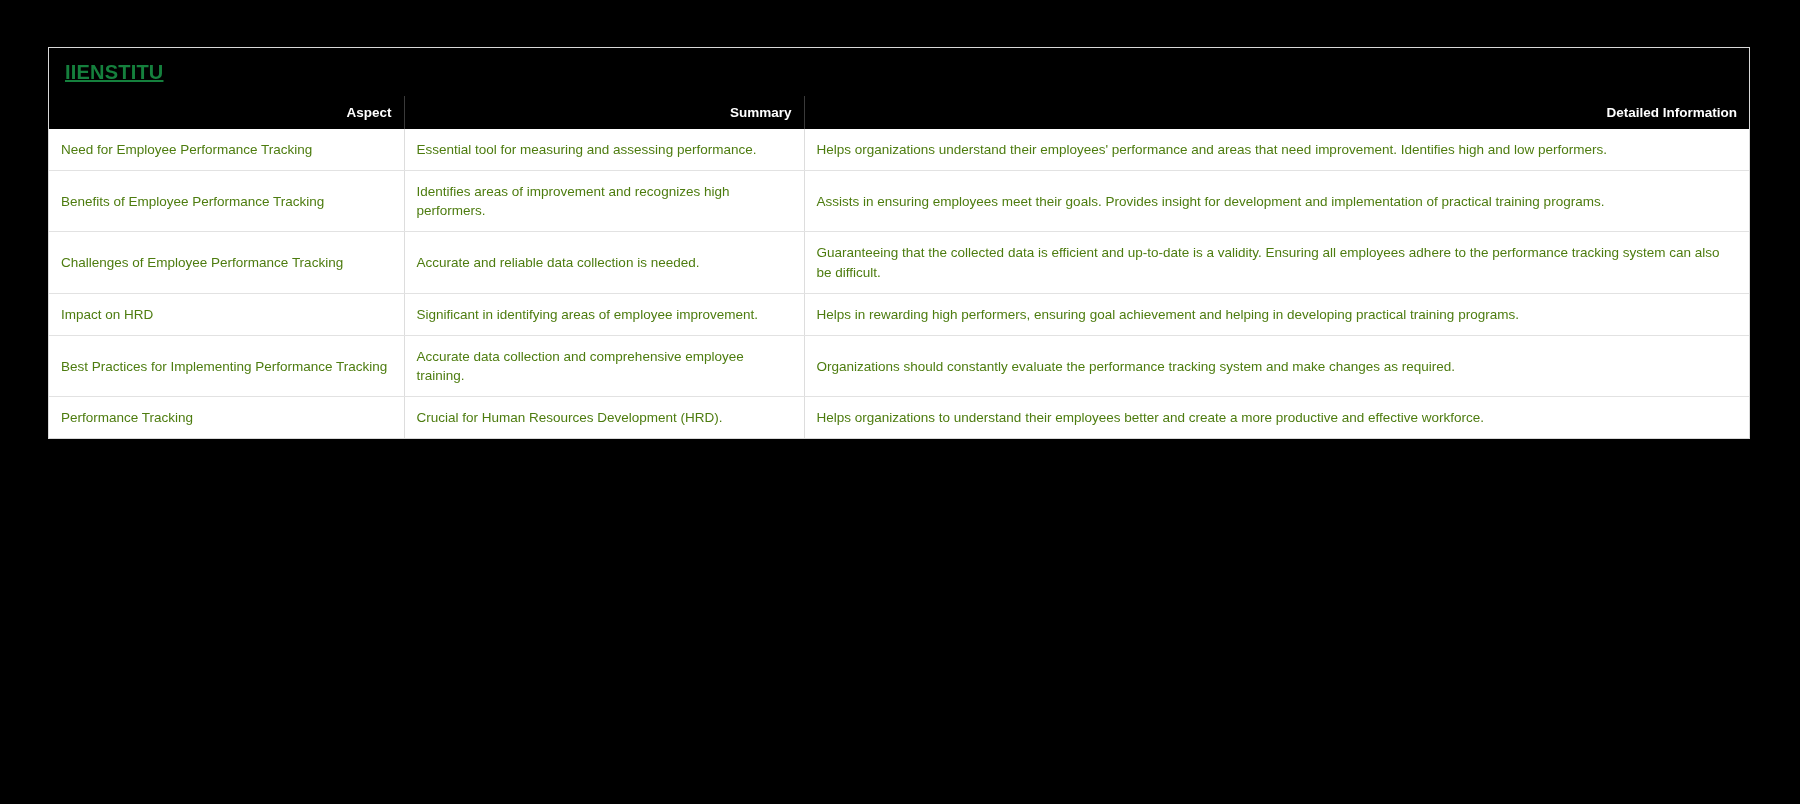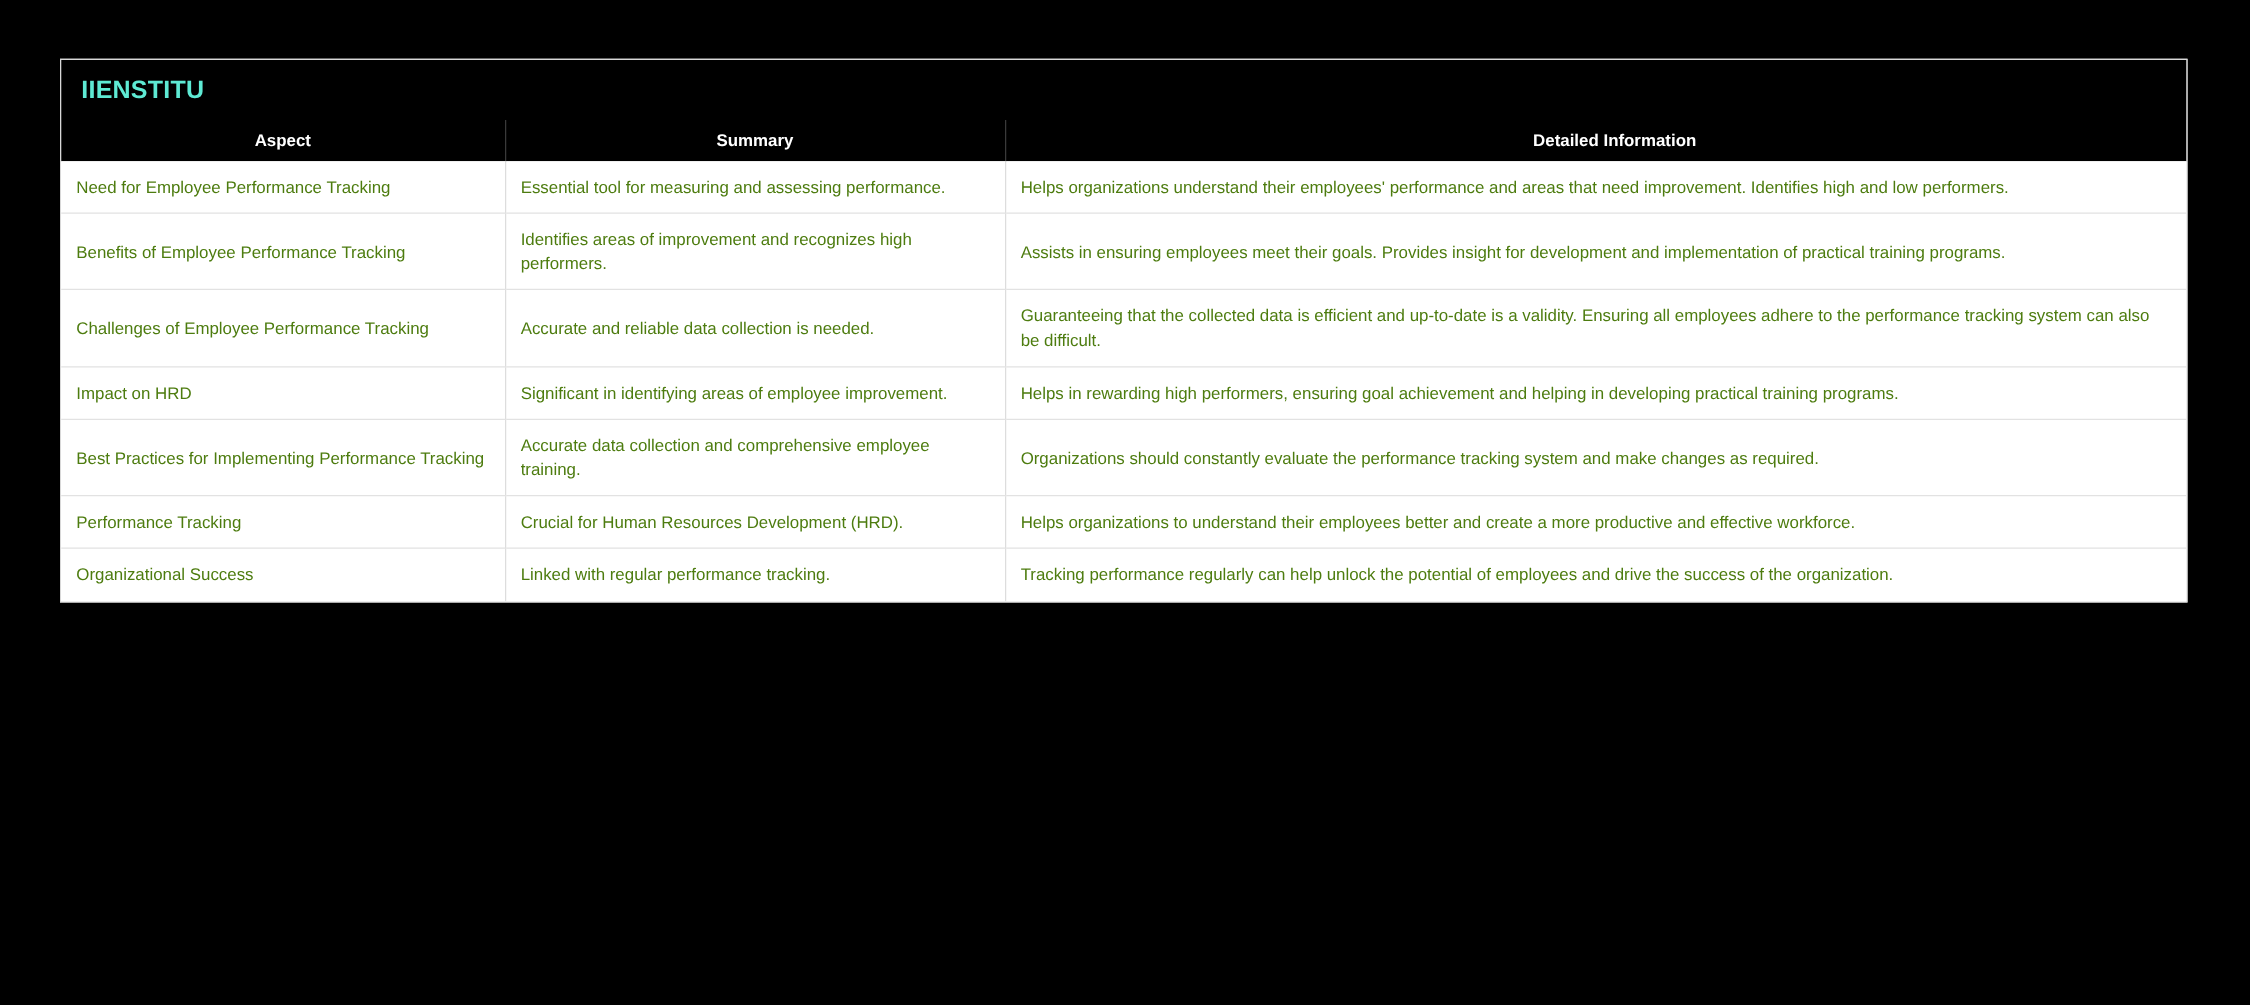--- a/index.html
+++ b/index.html
@@ -32,39 +32,40 @@
   .brand-bar {
     background: #000000;
     height: 48px;
     display: flex;
     align-items: center;
     padding: 0 16px;
     box-sizing: border-box;
   }
 
   .brand-title {
-    color: #5eead4;
+    color: #15803d;
     font-size: 20px;
     font-weight: bold;
     letter-spacing: 0.2px;
+    text-decoration: underline;
   }
 
   table.data-table {
     border-collapse: collapse;
     width: 100%;
     table-layout: fixed;
     background: #ffffff;
   }
 
   table.data-table thead th {
     background: #000000;
     color: #ffffff;
     font-size: 13.5px;
     font-weight: bold;
-    text-align: center;
+    text-align: right;
     padding: 9px 12px;
     border-right: 1px solid #3a3a3a;
     vertical-align: middle;
   }
 
   table.data-table thead th:last-child {
     border-right: none;
     padding-left: 42px;
   }
 
@@ -138,22 +139,17 @@
         <tr>
           <td>Best Practices for Implementing Performance Tracking</td>
           <td>Accurate data collection and comprehensive employee training.</td>
           <td>Organizations should constantly evaluate the performance tracking system and make changes as required.</td>
         </tr>
         <tr>
           <td>Performance Tracking</td>
           <td>Crucial for Human Resources Development (HRD).</td>
           <td>Helps organizations to understand their employees better and create a more productive and effective workforce.</td>
         </tr>
-        <tr>
-          <td>Organizational Success</td>
-          <td>Linked with regular performance tracking.</td>
-          <td>Tracking performance regularly can help unlock the potential of employees and drive the success of the organization.</td>
-        </tr>
       </tbody>
     </table>
 
   </div>
 </div>
 
 </body></html>

